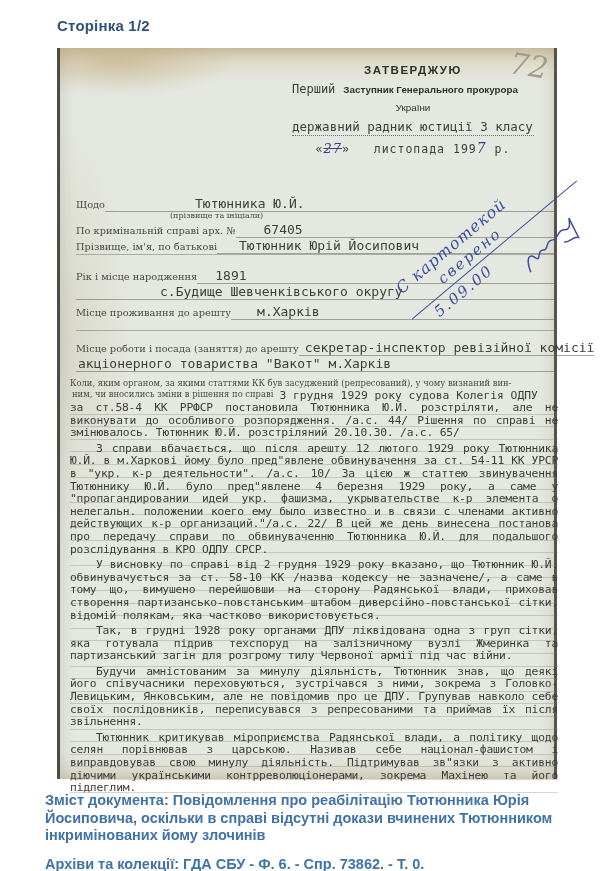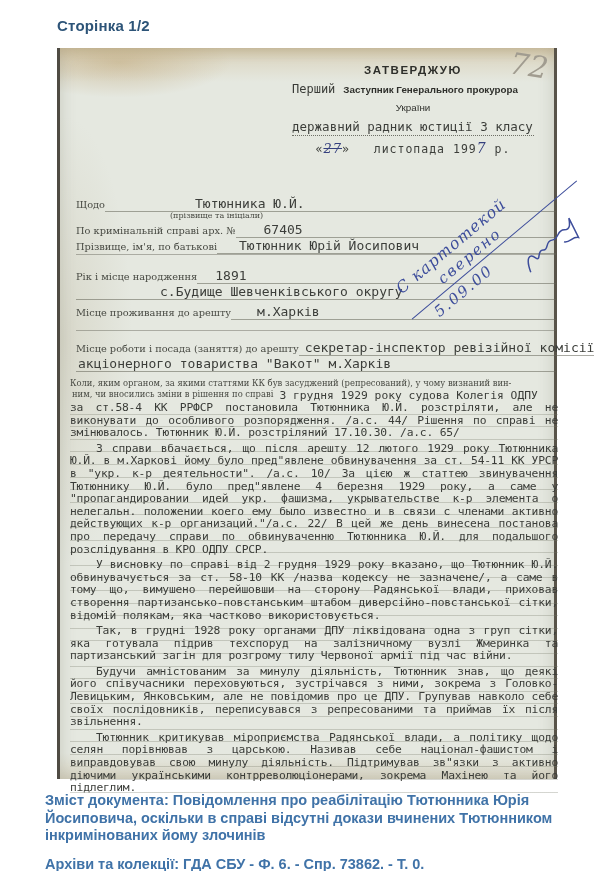--- a/index.html
+++ b/index.html
@@ -152,21 +152,21 @@
       <span class="val" style="padding-left:2px;">акціонерного товариства "Вакот" м.Харків</span>
     </div>
 
     <div class="smallprint label" style="top:330px;">Коли, яким органом, за якими статтями КК був засуджений (репресований), у чому визнаний вин-</div>
     <div class="inlinerow" style="top:341px;">
       <span class="sp label">ним, чи вносились зміни в рішення по справі</span>
       <span class="tv typed">3 грудня 1929 року судова Колегія ОДПУ</span>
     </div>
 
     <div class="bodytext">
-      <p>за ст.58-4 КК РРФСР постановила Тютюнника Ю.Й. розстріляти, але не виконувати до особливого розпорядження. /а.с. 44/ Рішення по справі не змінювалось. Тютюнник Ю.Й. розстріляний 17.10.30. /а.с. 65/</p>
+      <p>за ст.58-4 КК РРФСР постановила Тютюнника Ю.Й. розстріляти, але не виконувати до особливого розпорядження. /а.с. 44/ Рішення по справі не змінювалось. Тютюнник Ю.Й. розстріляний 20.10.30. /а.с. 65/</p>
       <p class="ind">З справи вбачається, що після арешту 12 лютого 1929 року Тютюнника Ю.Й. в м.Харкові йому було пред"явлене обвинувачення за ст. 54-11 КК УРСР в "укр. к-р деятельности". /а.с. 10/ За цією ж статтею звинувачення Тютюннику Ю.Й. було пред"явлене 4 березня 1929 року, а саме у "пропагандировании идей укр. фашизма, укрывательстве к-р элемента о нелегальн. положении коего ему было известно и в связи с членами активно действующих к-р организаций."/а.с. 22/ В цей же день винесена постанова про передачу справи по обвинуваченню Тютюнника Ю.Й. для подальшого розслідування в КРО ОДПУ СРСР.</p>
       <p class="ind">У висновку по справі від 2 грудня 1929 року вказано, що Тютюнник Ю.Й. обвинувачується за ст. 58-10 КК /назва кодексу не зазначене/, а саме в тому що, вимушено перейшовши на сторону Радянської влади, приховав створення партизансько-повстанським штабом диверсійно-повстанської сітки, відомій полякам, яка частково використовується.</p>
       <p class="ind">Так, в грудні 1928 року органами ДПУ ліквідована одна з груп сітки, яка готувала підрив техспоруд на залізничному вузлі Жмеринка та партизанський загін для розгрому тилу Червоної армії під час війни.</p>
       <p class="ind">Будучи амністованим за минулу діяльність, Тютюнник знав, що деякі його співучасники переховуються, зустрічався з ними, зокрема з Головко-Левицьким, Янковським, але не повідомив про це ДПУ. Групував навколо себе своїх послідовників, переписувався з репресованими та приймав їх після звільнення.</p>
       <p class="ind">Тютюнник критикував міроприємства Радянської влади, а політику щодо селян порівнював з царською. Називав себе націонал-фашистом і виправдовував свою минулу діяльність. Підтримував зв"язки з активно діючими українськими контрреволюціонерами, зокрема Махінею та його підлеглим.</p>
     </div>
 
     <div class="hand-note hand">
       <span class="n1">С картотекой</span>
       <span class="n2">сверено</span>

